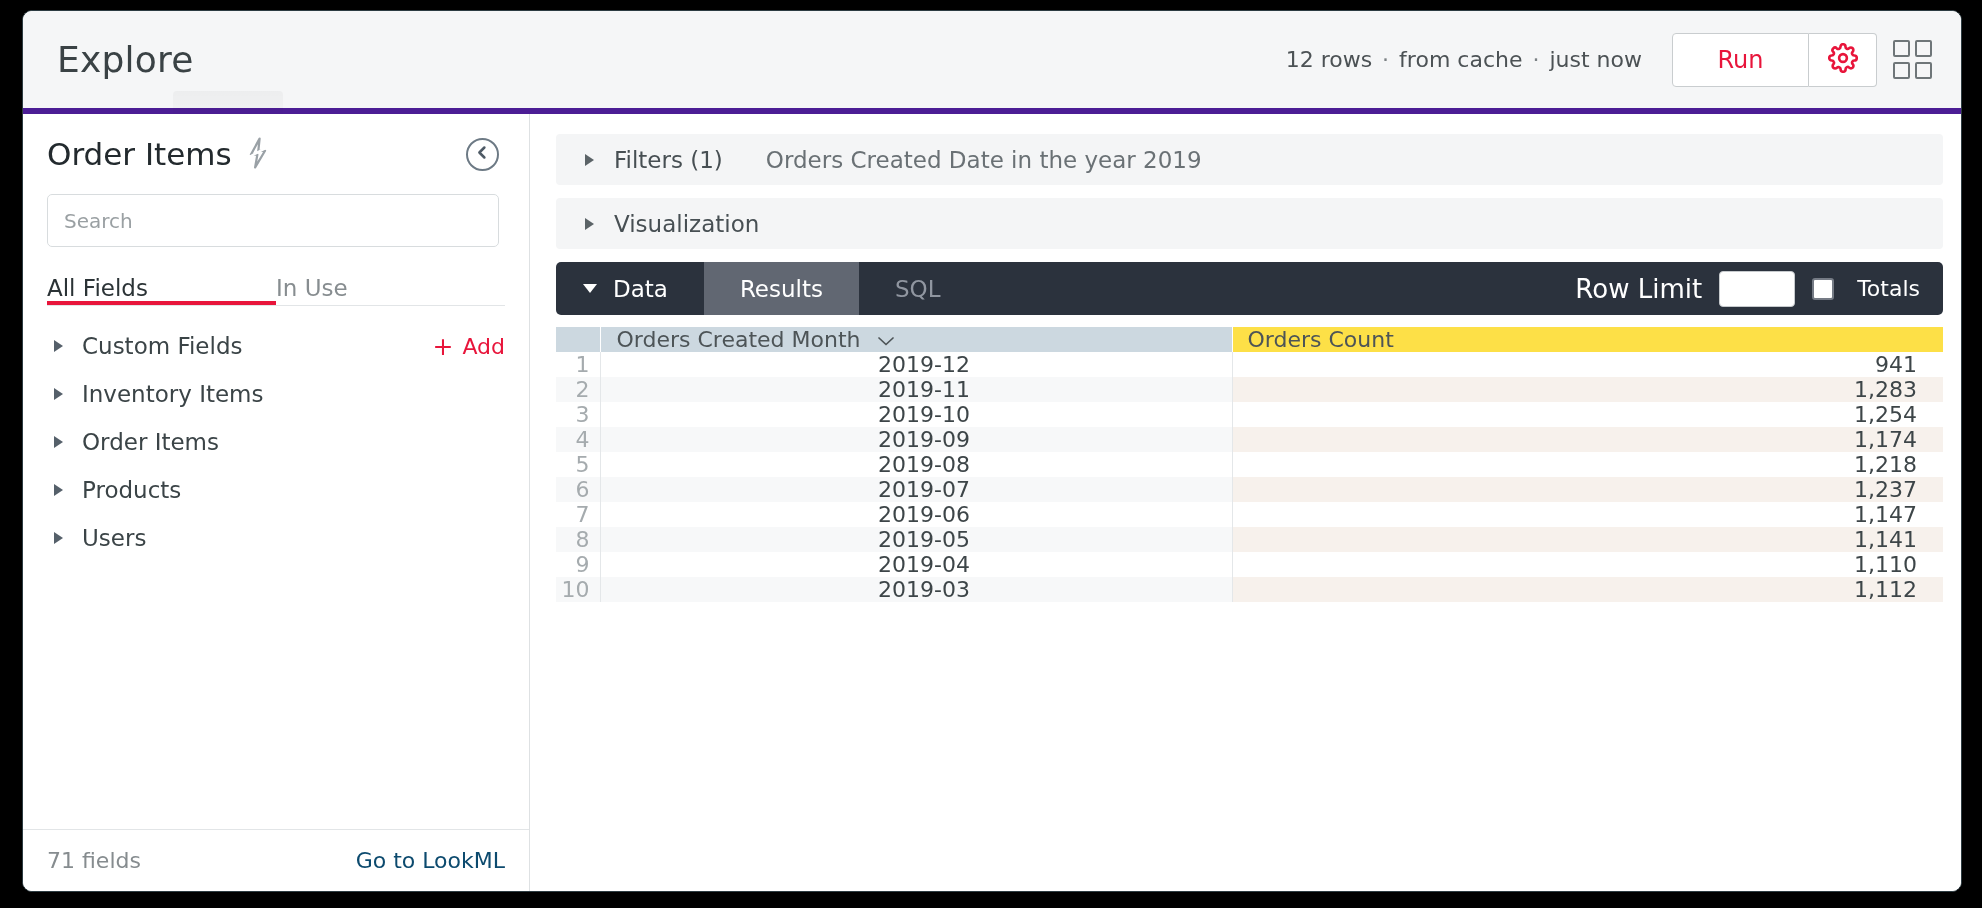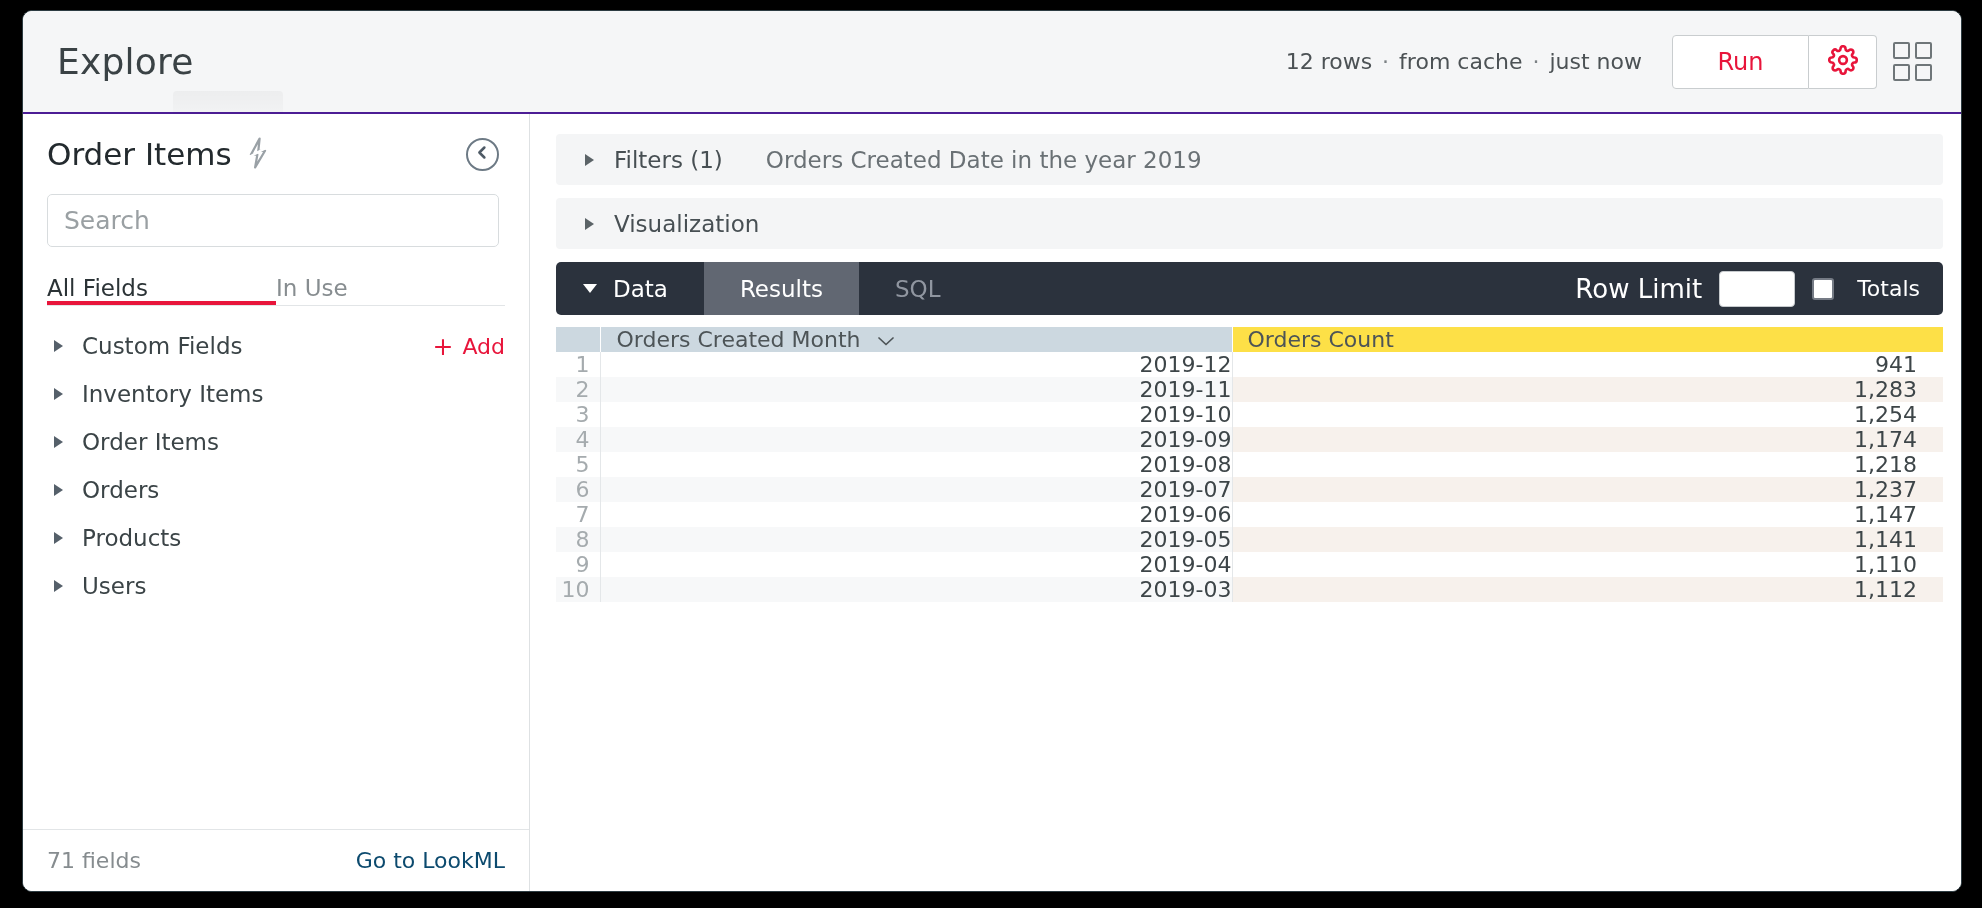--- a/index.html
+++ b/index.html
@@ -29,21 +29,21 @@
     overflow: hidden;
     box-shadow: 0 2px 6px rgba(0,0,0,0.5);
   }
 
   
   #topbar {
     position: absolute;
     left: 0; top: 0;
     width: 100%; height: 103px;
     background: #f5f6f7;
-    border-bottom: 2px solid #4c1d95;
+    border-bottom: 6px solid #4c1d95;
     display: flex;
     align-items: center;
   }
   #explore-title {
     margin-left: 34px;
     font-size: 36px;
     color: #3a4245;
     font-weight: 400;
     letter-spacing: 0.2px;
   }
@@ -128,21 +128,21 @@
     border-radius: 50%;
     display: flex; align-items: center; justify-content: center;
     cursor: pointer;
   }
   #search-input {
     display: block;
     margin: 22px 24px 0 24px;
     width: 452px; height: 53px;
     border: 1px solid #d8dcde;
     border-radius: 5px;
-    font-size: 25px;
+    font-size: 20px;
     color: #333b3e;
     padding: 0 16px;
     font-family: inherit;
     outline: none;
     background: #fff;
   }
   #search-input::placeholder { color: #9aa0a3; }
 
   #tabs {
     margin: 28px 24px 0 24px;
@@ -337,21 +337,21 @@
     padding-left: 15px !important;
     border-left: 1px solid #ffffff;
   }
   .row-num {
     text-align: right;
     padding-right: 10px !important;
     color: #a5abae;
     background: #ffffff;
   }
   .cell-dim {
-    text-align: right;
+    text-align: center;
     padding-left: 16px !important;
     color: #3d4548;
     background: #ffffff;
     border-left: 1px solid #e4e7e9;
     margin-top: 44px;
   }
   .cell-meas {
     text-align: right;
     padding-right: 26px !important;
     color: #3d4548;
@@ -456,24 +456,20 @@
         <div class="field-row">
           <span class="tri"></span>
           <span class="field-label">Inventory Items</span>
         </div>
 
         <div class="field-row">
           <span class="tri"></span>
           <span class="field-label">Order Items</span>
         </div>
 
-        <div class="field-row">
-          <span class="tri"></span>
-          <span class="field-label">Orders</span>
-        </div>
 
         <div class="field-row">
           <span class="tri"></span>
           <span class="field-label">Products</span>
         </div>
 
         <div class="field-row">
           <span class="tri"></span>
           <span class="field-label">Users</span>
         </div>

